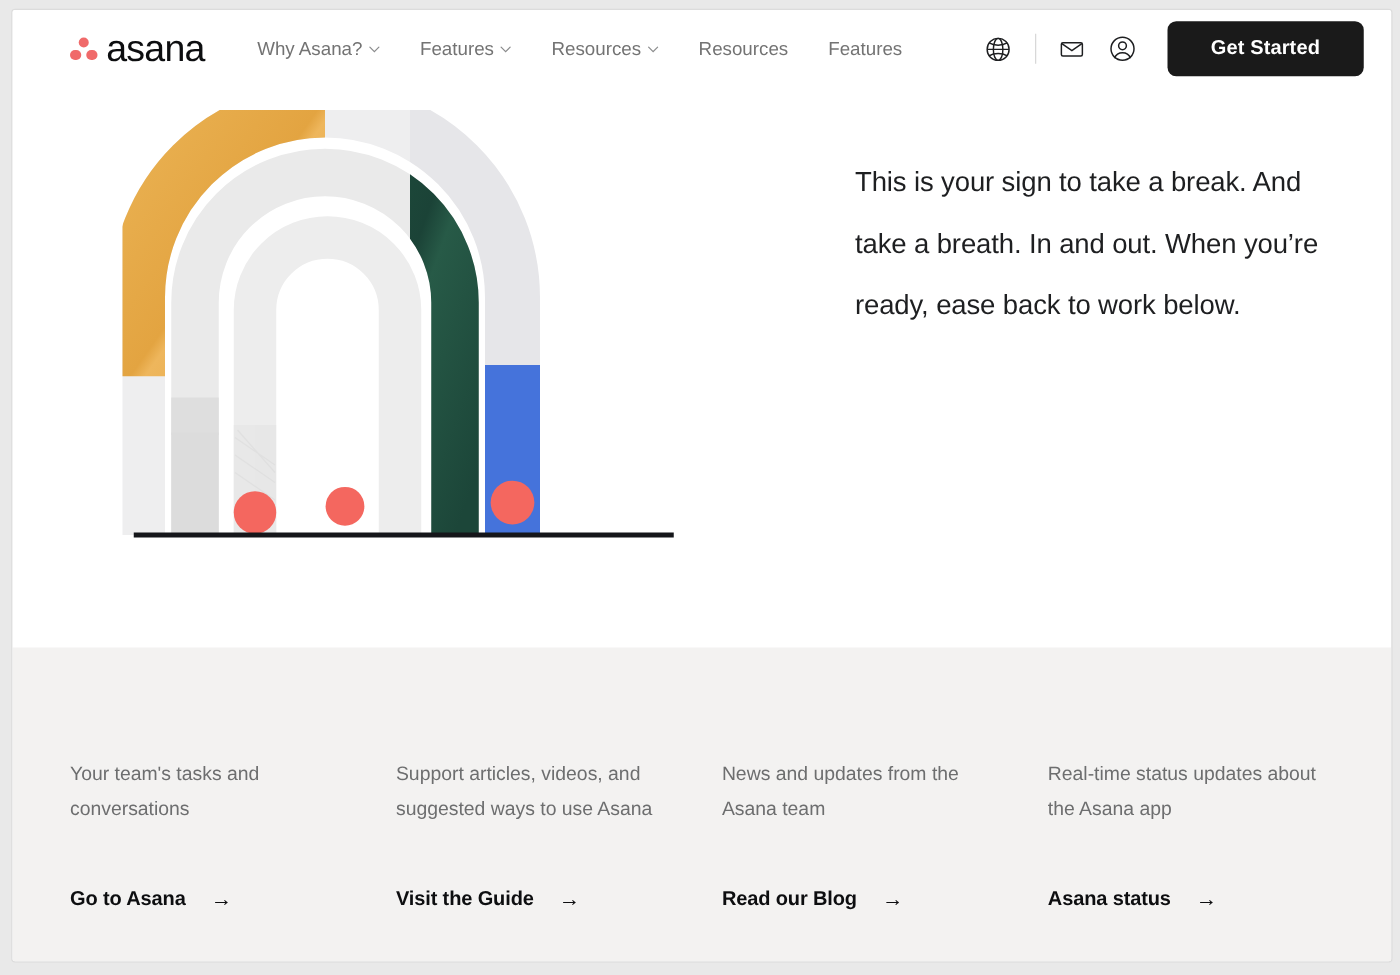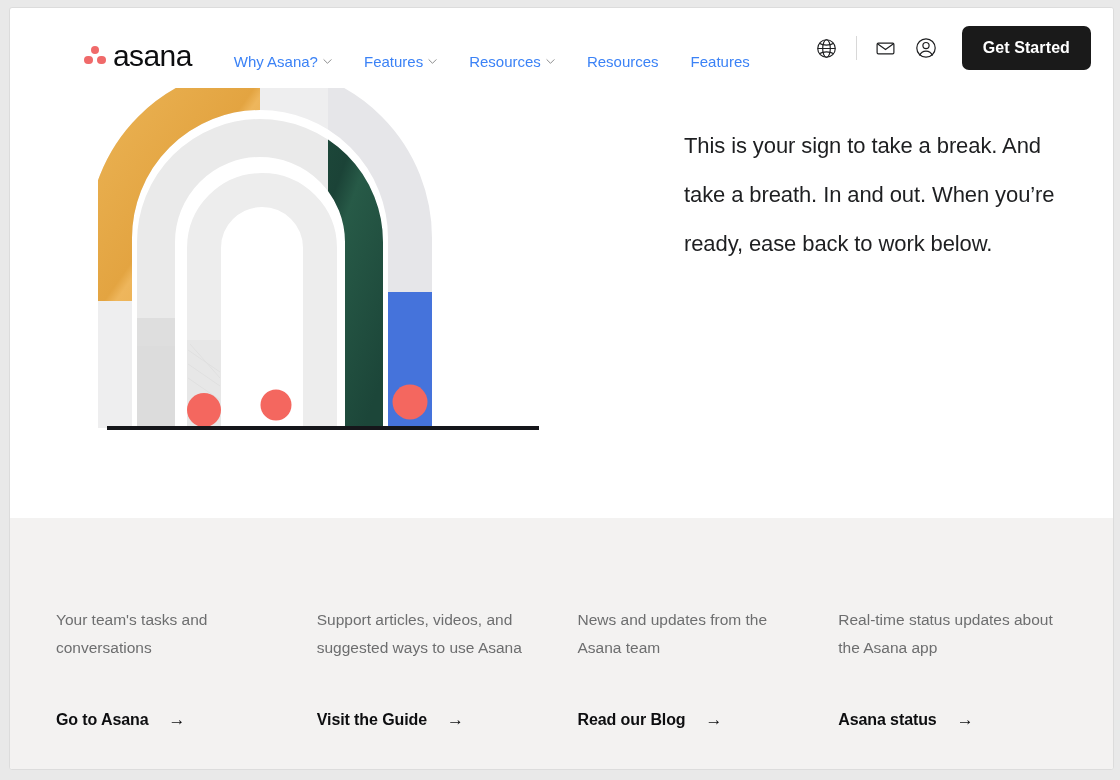--- a/index.html
+++ b/index.html
@@ -25,23 +25,22 @@
     border-radius: 3px;
     overflow: hidden;
   }
 
   
   #navbar {
     position: relative;
     height: 62px;
     background: #ffffff;
     display: flex;
-    align-items: flex-end;
+    align-items: center;
     padding: 0 22px 0 46px;
-    margin-left: 28px;
   }
 
   
   .logo {
     display: flex;
     align-items: center;
     gap: 7px;
     margin-right: 42px;
     cursor: pointer;
   }
@@ -76,21 +75,21 @@
   .nav-links {
     display: flex;
     align-items: center;
     gap: 32px;
   }
   .nav-item {
     display: flex;
     align-items: center;
     gap: 5px;
     font-size: 15px;
-    color: #3b82f6;
+    color: #737373;
     cursor: pointer;
     white-space: nowrap;
   }
   .chev {
     width: 9px;
     height: 9px;
     flex: 0 0 auto;
     display: block;
   }
   .chev svg { display: block; }
@@ -118,21 +117,21 @@
     background: #d8d8d8;
     margin: 0 9px;
   }
   #get-started {
     margin-left: 16px;
     background: #1a1a1a;
     color: #ffffff;
     border: none;
     border-radius: 7px;
     height: 44px;
-    padding: 0 21px;
+    padding: 0 35px;
     font-size: 16px;
     font-weight: 700;
     letter-spacing: 0.1px;
     font-family: "Liberation Sans", sans-serif;
     cursor: pointer;
   }
 
   
   #hero {
     position: relative;

